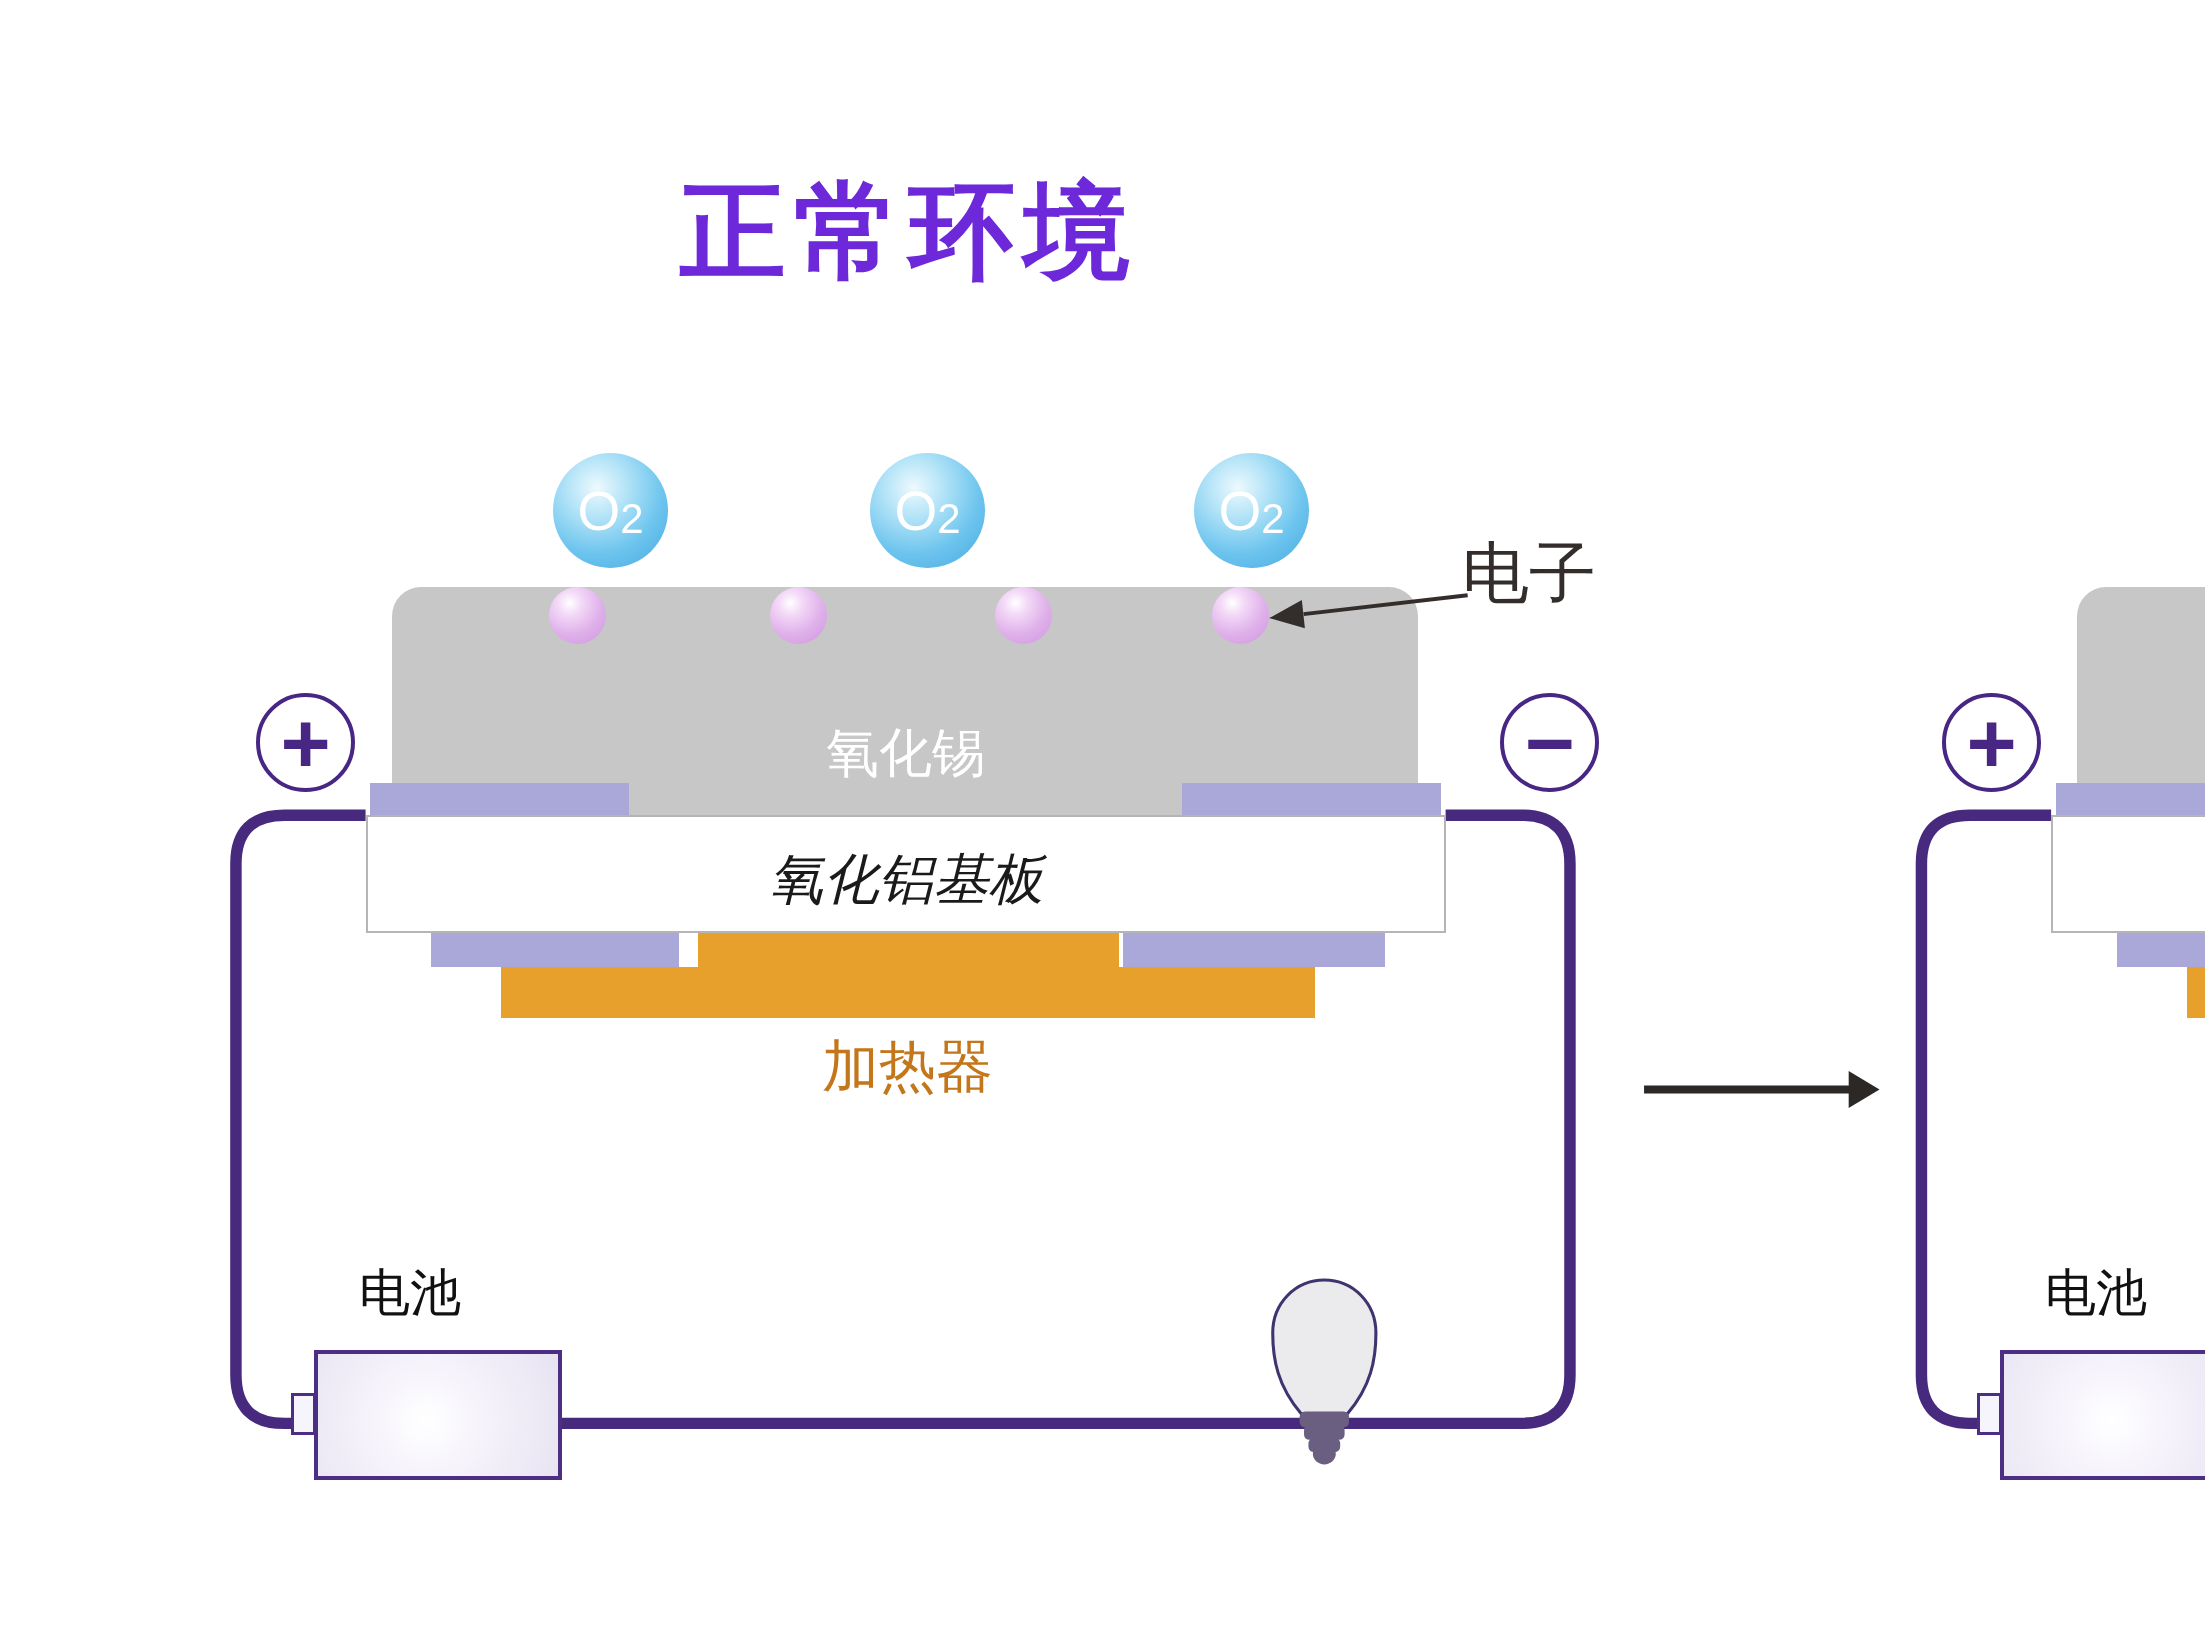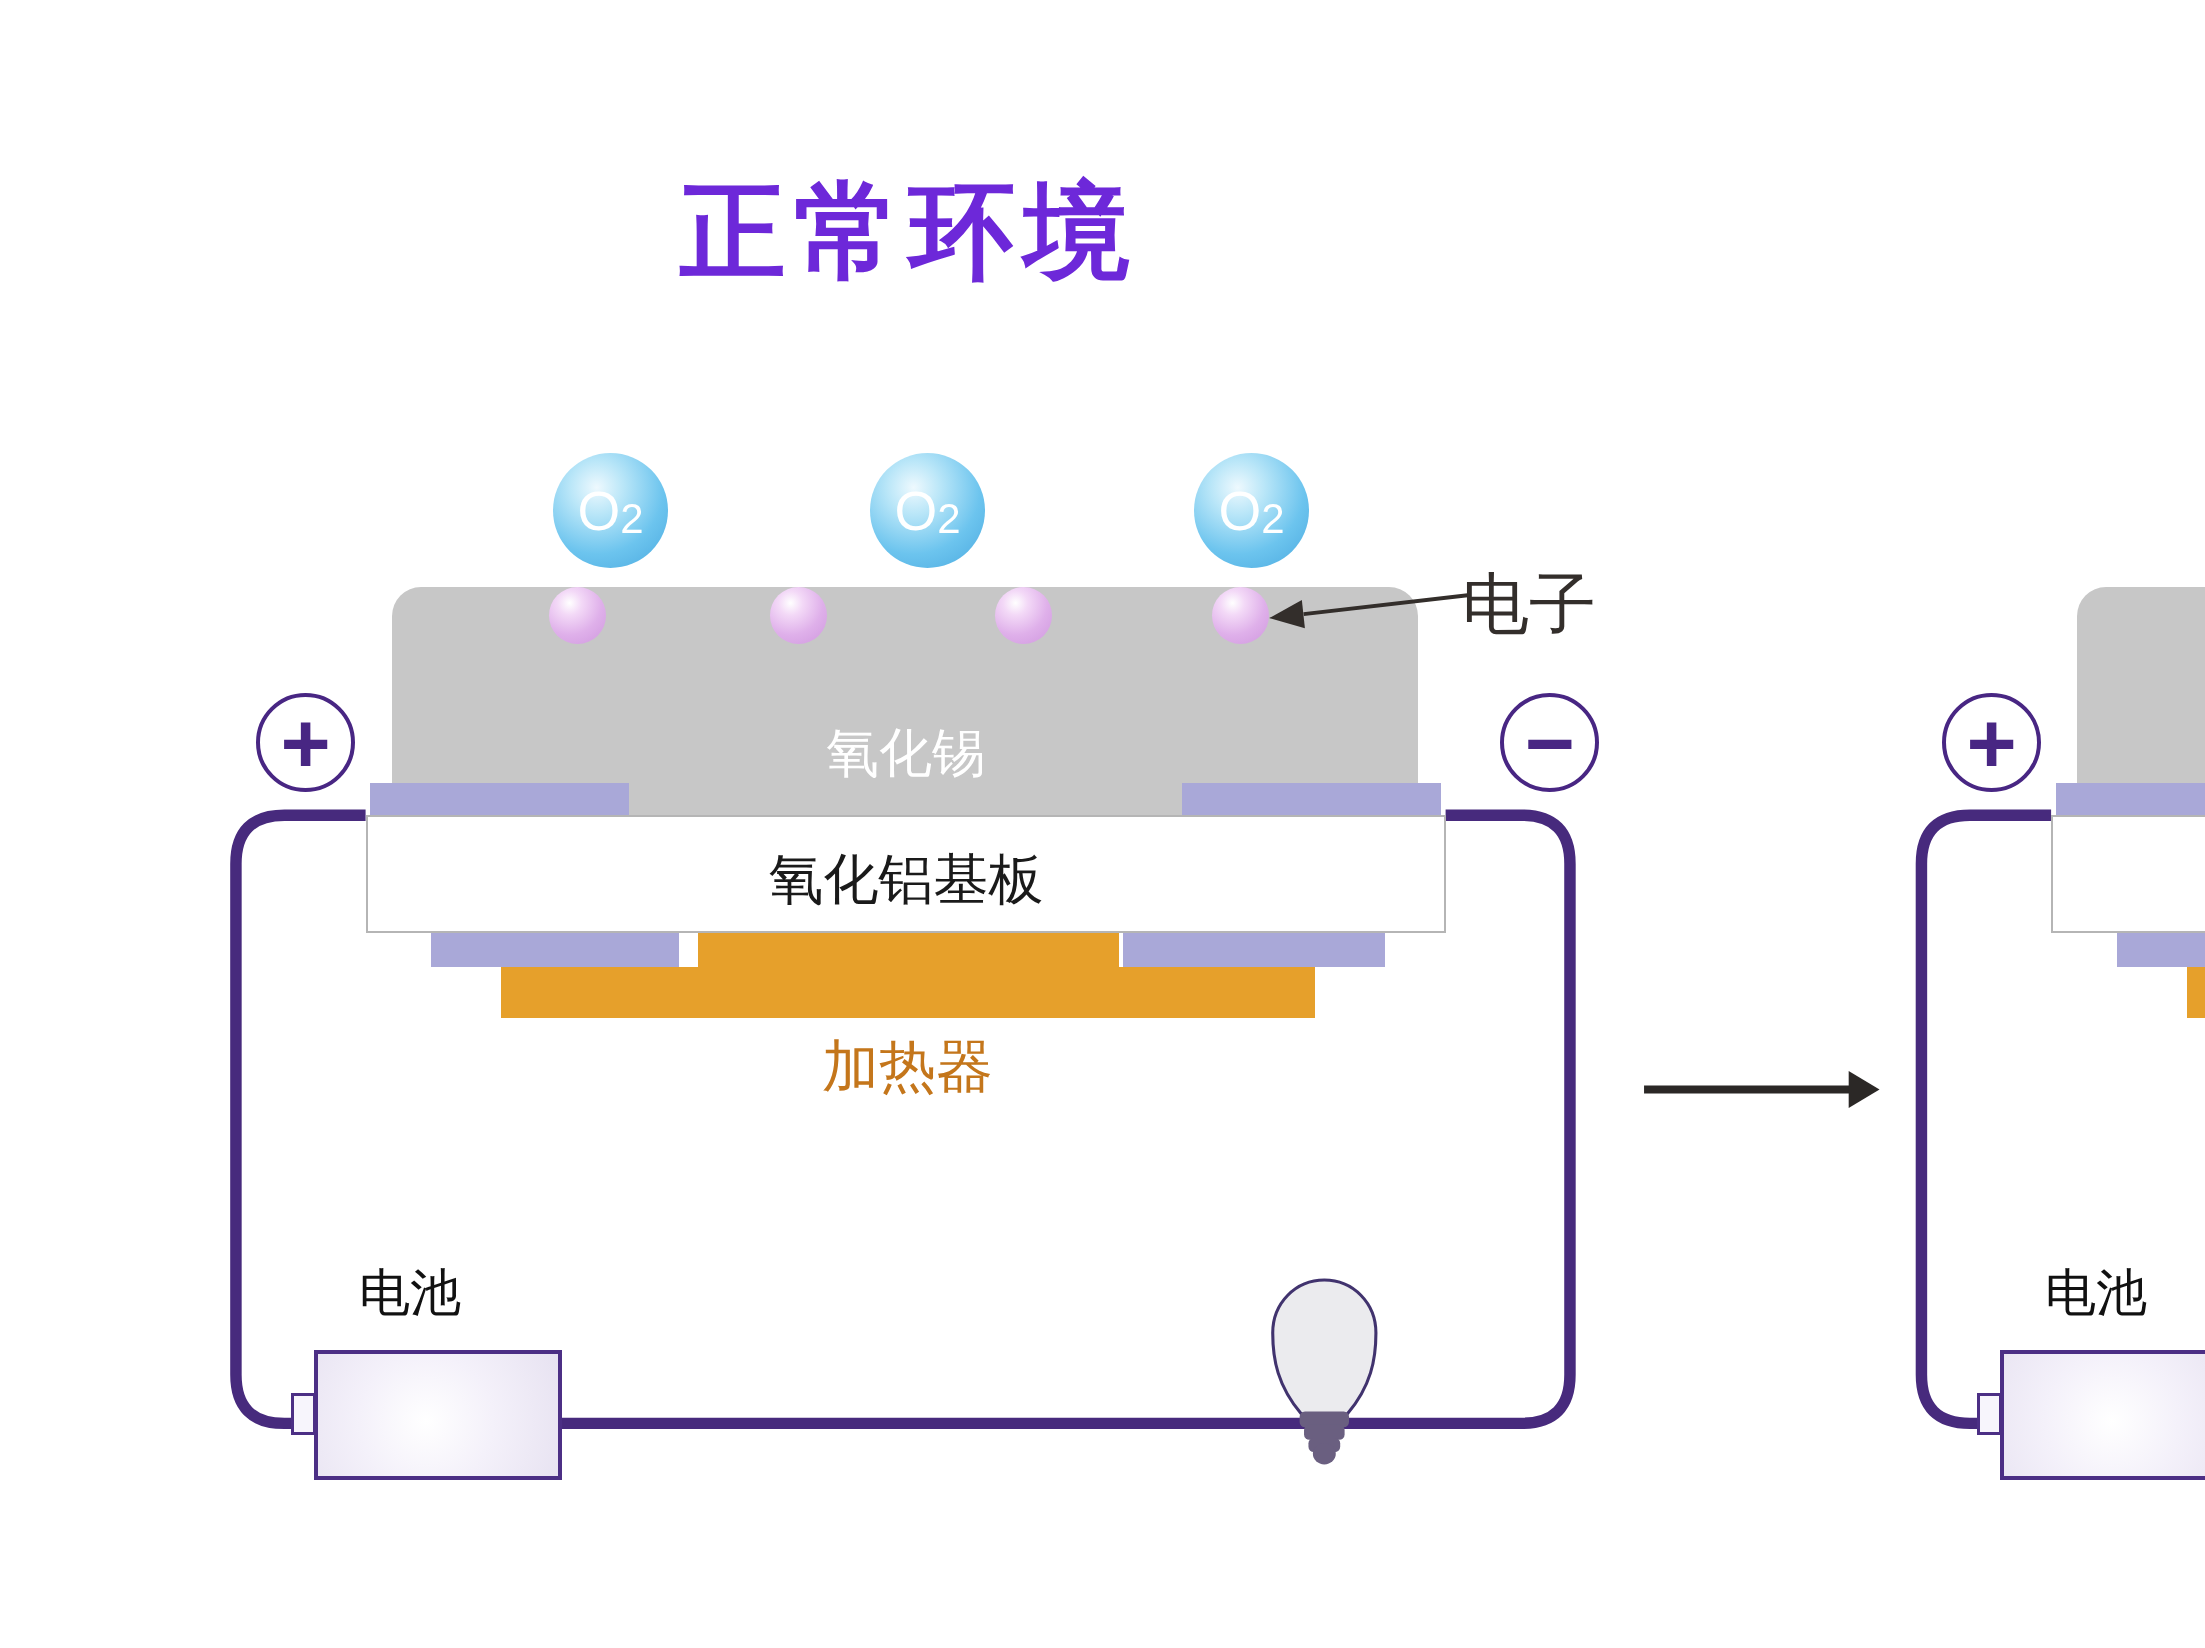--- a/index.html
+++ b/index.html
@@ -11,21 +11,21 @@
   #figures{z-index:6;}
   .title{z-index:7;font-weight:bold;font-size:106px;letter-spacing:8.8px;text-align:center;height:123px;line-height:123px;white-space:nowrap;}
   .title.blue{color:#6d28d9;}
   .gray-block{z-index:2;background:#c7c7c7;border-radius:29px 29px 0 0;}
   .pad{z-index:3;background:#a9a8d8;}
   .substrate{z-index:3;background:#ffffff;border:2.2px solid #b5b5b5;box-sizing:border-box;}
   .heater{z-index:2;background:#e6a02b;}
   .lbl{z-index:7;white-space:nowrap;}
   .lbl.center{text-align:center;}
   .tin-lbl{color:#ffffff;font-size:53px;}
-  .sub-lbl{color:#1a1a1a;font-size:55px;}
+  .sub-lbl{color:#1a1a1a;font-size:55px;font-style:italic;}
   .heat-lbl{color:#c4761b;font-size:57px;}
   .batt-lbl{color:#111111;font-size:51px;}
   .elec-lbl{font-size:67px;}
   .elec-lbl.dark{color:#332e2b;}
   .sphere{z-index:4;border-radius:50%;display:flex;align-items:center;justify-content:center;color:#fff;}
   .o2{width:115px;height:115px;background:radial-gradient(circle at 38% 30%, #eef9fe 0%, #b9e6f8 25%, #6cc4ee 62%, #49a8df 100%);}
   .o2 .sym{font-size:55px;}
   .o2 .subn{font-size:42px;position:relative;top:8.8px;}
   .electron{z-index:7;width:57px;height:57px;border-radius:50%;
     background:radial-gradient(circle at 36% 28%, #ffffff 0%, #f3d9f7 22%, #dfb0ea 58%, #cf97de 100%);}
@@ -64,21 +64,21 @@
       <span class="subn">2</span>
   </div>
 
   <div class="abs gray-block" style="left:392px;top:587px;width:1026px;height:228px;"></div>
   <div class="abs lbl center tin-lbl" style="left:685px;top:718px;width:441px;text-align:center;">氧化锡</div>
 
   <div class="abs electron" style="left:549px;top:587px;"></div>
   <div class="abs electron" style="left:770px;top:587px;"></div>
   <div class="abs electron" style="left:995px;top:587px;"></div>
   <div class="abs electron" style="left:1212px;top:587px;"></div>
-  <div class="abs lbl elec-lbl dark" style="left:1462px;top:559px;">电子</div>
+  <div class="abs lbl elec-lbl dark" style="left:1462px;top:528px;">电子</div>
 
   <div class="abs pad" style="left:370px;top:783px;width:259px;height:32px;"></div>
   <div class="abs pad" style="left:1182px;top:783px;width:259px;height:32px;"></div>
 
   <div class="abs substrate" style="left:366px;top:815px;width:1080px;height:118px;"></div>
   <div class="abs lbl center sub-lbl" style="left:454px;top:843px;width:904px;">氧化铝基板</div>
 
   <div class="abs pad" style="left:431px;top:933px;width:248px;height:34px;"></div>
   <div class="abs pad" style="left:1123px;top:933px;width:262px;height:34px;"></div>
   <div class="abs heater" style="left:698px;top:933px;width:421px;height:34px;"></div>

